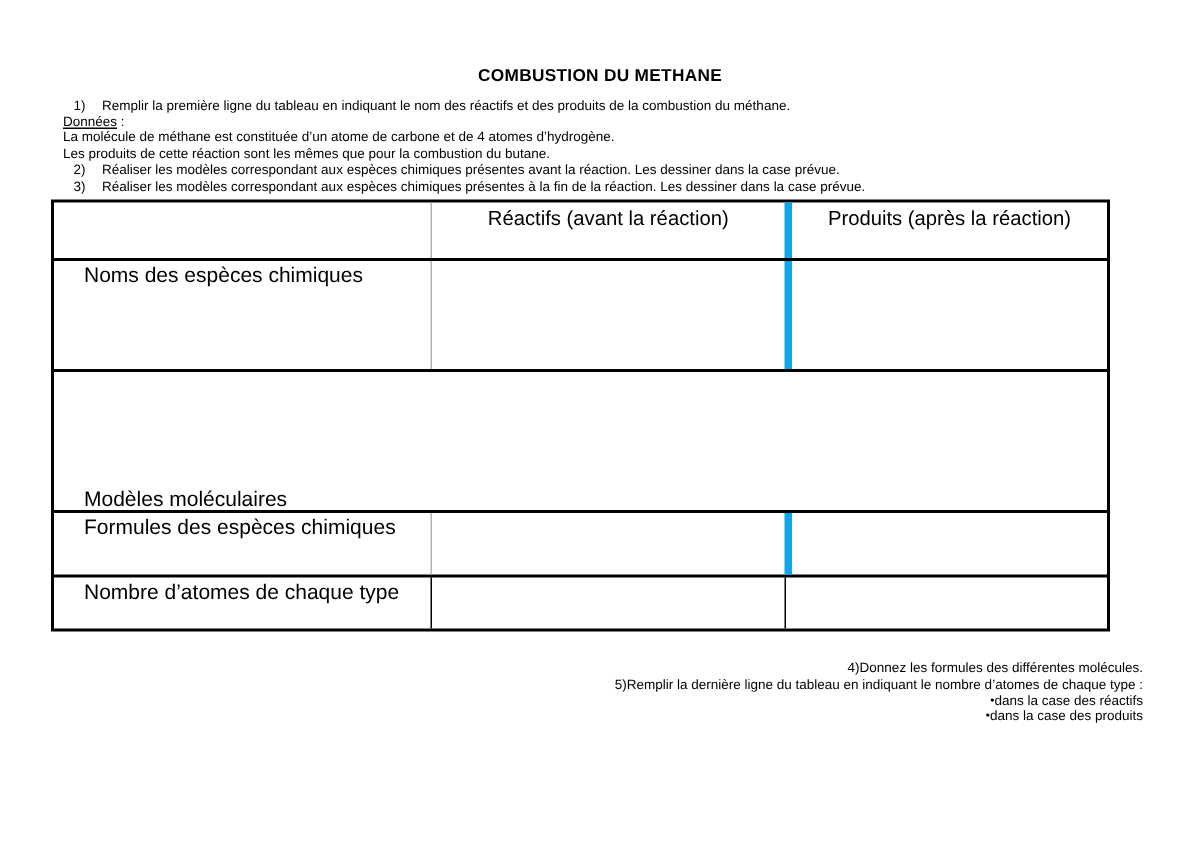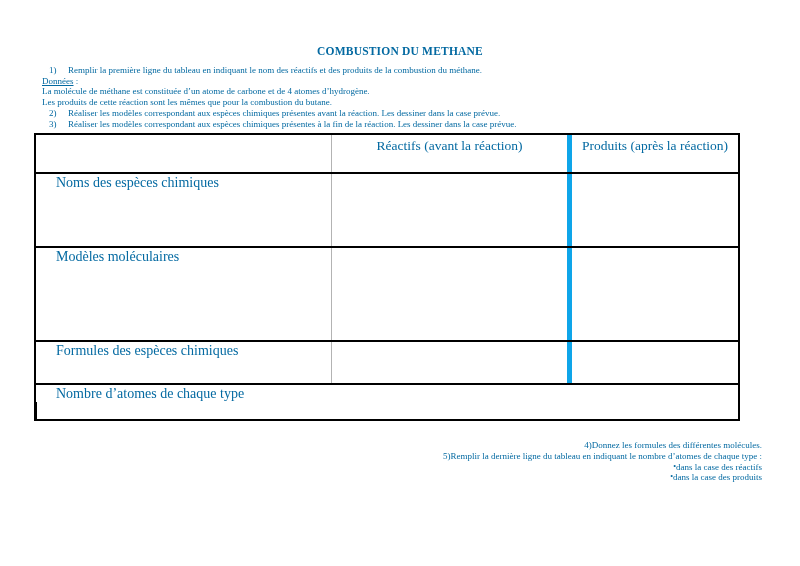--- a/index.html
+++ b/index.html
@@ -1,21 +1,21 @@
 <!DOCTYPE html>
 <html><head>
 <meta charset="utf-8">
 <style>
   html,body{margin:0;padding:0;background:#e8e8e8;}
   .page{
     position:relative;
     width:800px;height:566px;
     background:#ffffff;
-    font-family:Liberation Serif, serif;
-    color:#0369a1;
+    font-family:Liberation Sans, sans-serif;
+    color:#000000;
     overflow:hidden;
   }
   
   .doc-title{
     position:absolute;top:45px;left:0;width:100%;
     text-align:center;font-weight:bold;font-size:11.5px;
     letter-spacing:.2px;
   }
   
   .intro{
@@ -26,28 +26,28 @@
   .u{text-decoration:underline;}
   
   .tbl{
     position:absolute;left:34px;top:133px;width:702px;
     border:2px solid #000;background:#fff;
   }
   .row{display:flex;}
   .row + .row{border-top:2px solid #000;}
   .cell{box-sizing:border-box;overflow:hidden;}
   .c1{width:234px;margin-left:17px;}
-  .c2{width:236px;border-left:1px solid #b3b3b3;margin-left:44px;}
+  .c2{width:236px;border-left:1px solid #b3b3b3;}
   .c3{flex:1;border-left:5px solid #0ea5e9;}
   .row-nombre .c2,.row-nombre .c3{border-left:1.5px solid #000;}
   .row-header{height:37px;}
   .row-noms{height:72px;}
-  .row-modeles{height:92px;}
+  .row-modeles{height:92px;align-items:flex-end;}
   .row-formules{height:41px;}
-  .row-nombre{height:34px;flex-direction:column;}
+  .row-nombre{height:34px;}
   .hdr{font-size:13.5px;text-align:center;padding-top:3px;}
   .rowlabel{font-size:14px;padding:1px 2px 0 3px;}
   
   .outro{
     position:absolute;left:42px;top:440px;width:720px;
     font-size:9px;line-height:10.8px;white-space:nowrap;text-align:right;
   }
   .bullet-line{padding-left:52px;}
   .bullet-glyph{display:inline-block;width:16px;font-size:8px;vertical-align:top;}
   .closing{

